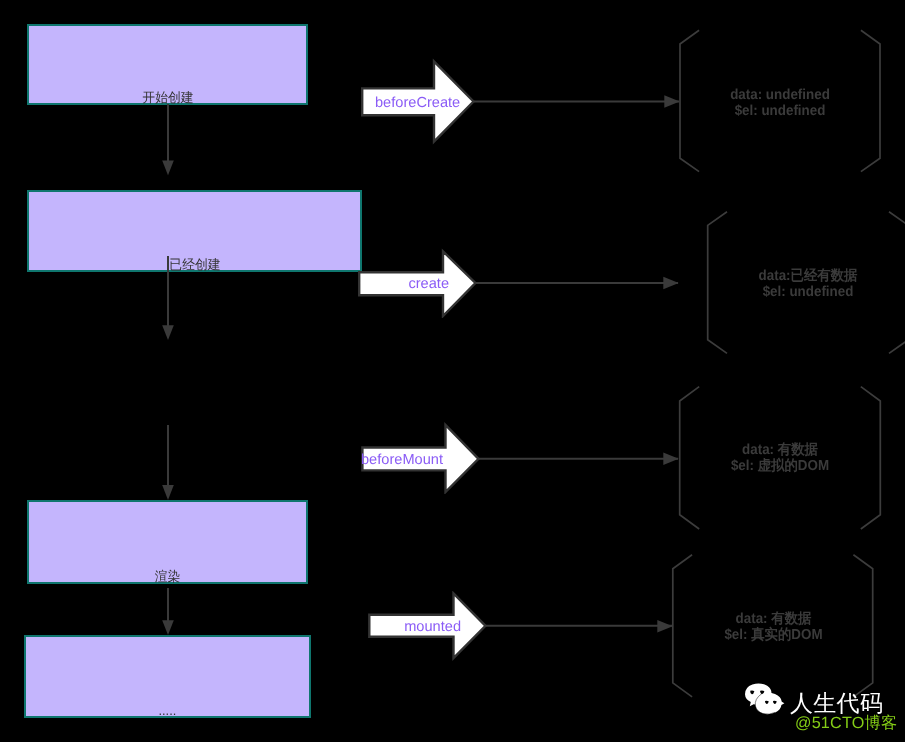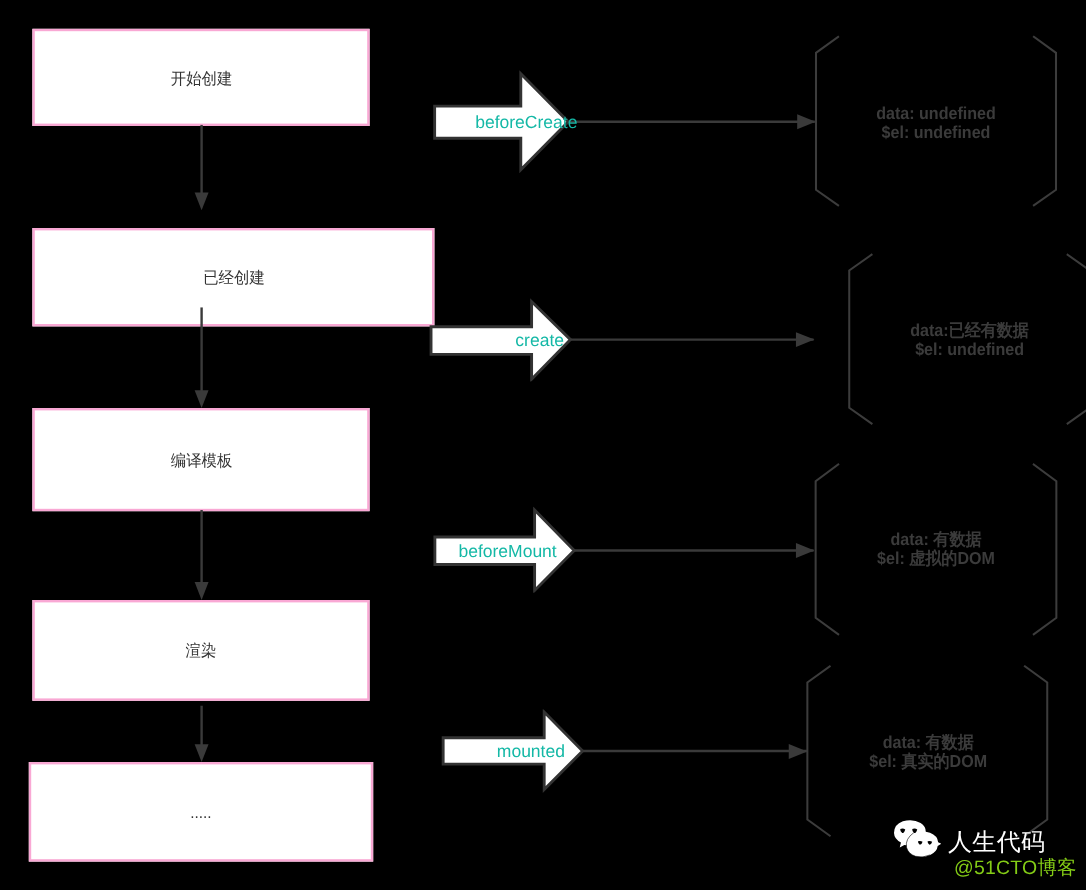--- a/index.html
+++ b/index.html
@@ -10,75 +10,71 @@
     font-family:"Liberation Sans",sans-serif;
     position:relative;
     -webkit-font-smoothing:antialiased;
   }
   
   .flowbox-label,.hookarrow .lbl,.statetext,.wm-brand,.wm-handle{ will-change:opacity; }
   .stage{position:absolute;left:0;top:0;width:905px;height:742px;}
 
   
   .flowbox{
-    position:absolute;background:#ffffff;border:2px solid #f9a8d4;
+    position:absolute;background:#c4b5fd;border:2px solid #0f766e;
     box-sizing:border-box;
-    display:flex;align-items:center;justify-content:center;
+    display:flex;align-items:flex-end;justify-content:center;
   }
   .flowbox-label{
     color:#333;font-size:13.5px;line-height:1;letter-spacing:0px;
     font-family:"Liberation Sans",sans-serif;
     position:relative;top:1px;
     transform:scaleX(0.95);
   }
 
   
   .vconn{position:absolute;}
 
   
   .hookarrow{position:absolute;}
   .hookarrow .lbl{
-    position:absolute;color:#14b8a6;font-size:14.6px;line-height:1;white-space:nowrap;
+    position:absolute;color:#8b5cf6;font-size:14.6px;line-height:1;white-space:nowrap;
     font-family:"Liberation Sans",sans-serif;
-    margin-left:21px;
   }
 
   
   .stateblk{position:absolute;}
   .statetext{
     position:absolute;left:0;right:0;text-align:center;color:#3b3b3b;
     font-size:14.4px;line-height:16px;font-weight:bold;white-space:nowrap;
     font-family:"Liberation Sans",sans-serif;
     transform:scaleX(0.93);letter-spacing:0px;
   }
 
   
   .wm{position:absolute;}
   .wm-brand{
-    position:absolute;color:#fff;font-size:20px;line-height:1;white-space:nowrap;
+    position:absolute;color:#fff;font-size:23px;line-height:1;white-space:nowrap;
     font-family:"Liberation Sans",sans-serif;letter-spacing:0.3px;
   }
   .wm-handle{
     position:absolute;color:#84cc16;font-size:16.2px;line-height:1;white-space:nowrap;
     font-family:"Liberation Sans",sans-serif;letter-spacing:0.2px;
   }
 </style>
 </head>
 <body>
 
 <div class="stage">
 
   <div class="flowbox" style="left:27px;top:24px;width:281px;height:81px;">
     <span class="flowbox-label">开始创建</span>
   </div>
   <div class="flowbox" style="left:27px;top:190px;width:335px;height:82px;">
     <span class="flowbox-label">已经创建</span>
-  </div>
-  <div class="flowbox" style="left:27px;top:340px;width:281px;height:86px;">
-    <span class="flowbox-label">编译模板</span>
   </div>
   <div class="flowbox" style="left:27px;top:500px;width:281px;height:84px;">
     <span class="flowbox-label">渲染</span>
   </div>
   <div class="flowbox" style="left:24px;top:635px;width:287px;height:83px;">
     <span class="flowbox-label">.....</span>
   </div>
 
   <svg class="vconn" style="left:156px;top:104px;" width="24" height="72" viewBox="0 0 24 72">
     <path d="M12 0 L12 59" stroke="#3a3a3a" stroke-width="2" fill="none"></path>
@@ -123,21 +119,21 @@
     </svg>
     <span class="lbl" style="left:1px;top:31px;width:52px;text-align:center;">beforeMount</span>
   </div>
 
   <div class="hookarrow" style="left:367px;top:591px;width:310px;height:70px;">
     <svg width="310" height="70" viewBox="0 0 310 70">
       <path d="M2.3 23.8 L86.5 23.8 L86.5 2.4 L118.5 34.8 L86.5 67 L86.5 45.8 L2.3 45.8 Z" fill="#fff" stroke="#333" stroke-width="2.4" stroke-linejoin="miter"></path>
       <path d="M118.5 34.8 L306 34.8" stroke="#3a3a3a" stroke-width="2" fill="none"></path>
       <path d="M290.3 29 L305.7 35.2 L290.3 41.4 Z" fill="#3a3a3a"></path>
     </svg>
-    <span class="lbl" style="left:26px;top:29px;width:68px;text-align:left;">mounted</span>
+    <span class="lbl" style="left:26px;top:29px;width:68px;text-align:right;">mounted</span>
   </div>
 
   <div class="stateblk" style="left:655px;top:25px;width:250px;height:155px;">
     <svg width="250" height="155" viewBox="0 0 250 155">
       <path d="M43.4 5.7 L25 19 L25 133.2 L43.4 146.1" stroke="#3c3c3c" stroke-width="1.7" fill="none" stroke-linecap="square"></path>
       <path d="M206.6 5.7 L225 19 L225 133.2 L206.6 146.1" stroke="#3c3c3c" stroke-width="1.7" fill="none" stroke-linecap="square"></path>
     </svg>
     <div class="statetext" style="top:62px;">data: undefined</div>
     <div class="statetext" style="top:78px;">$el: undefined</div>
   </div>

